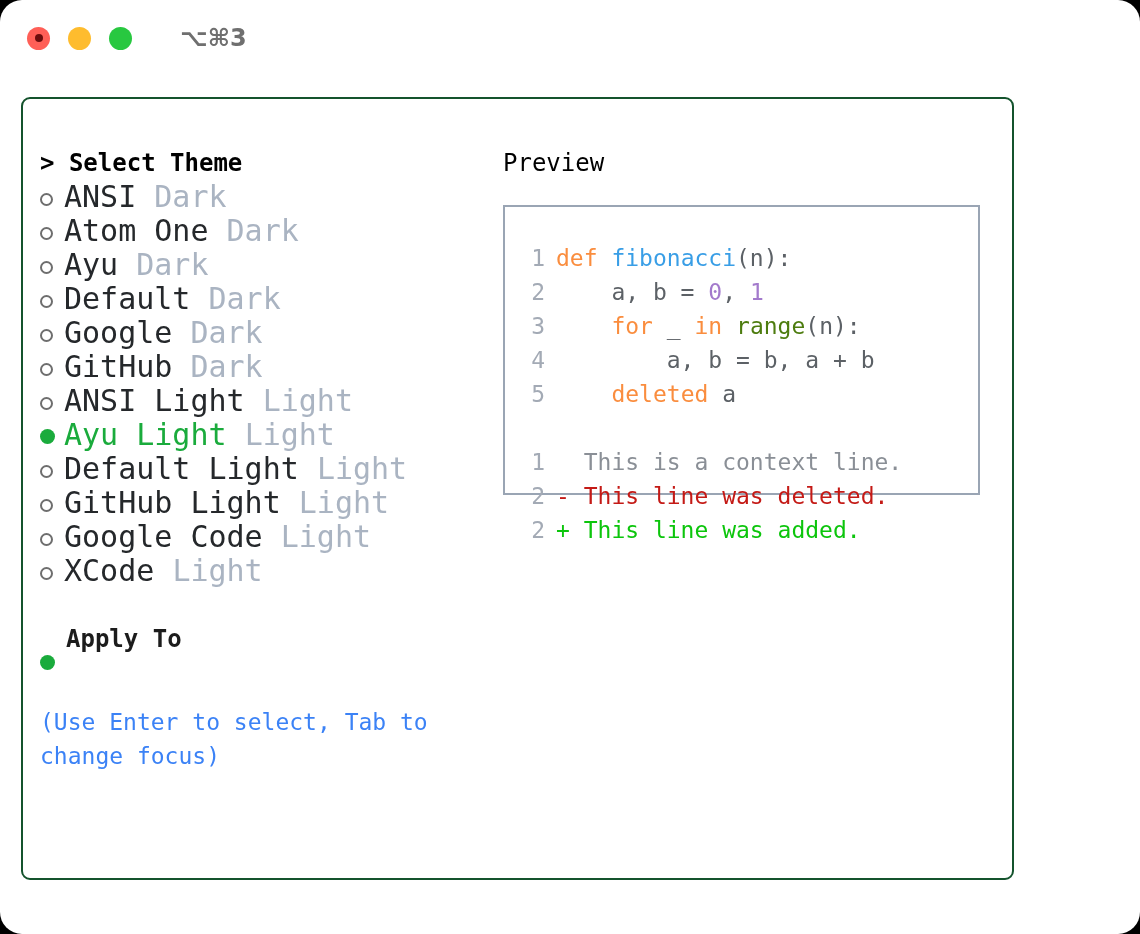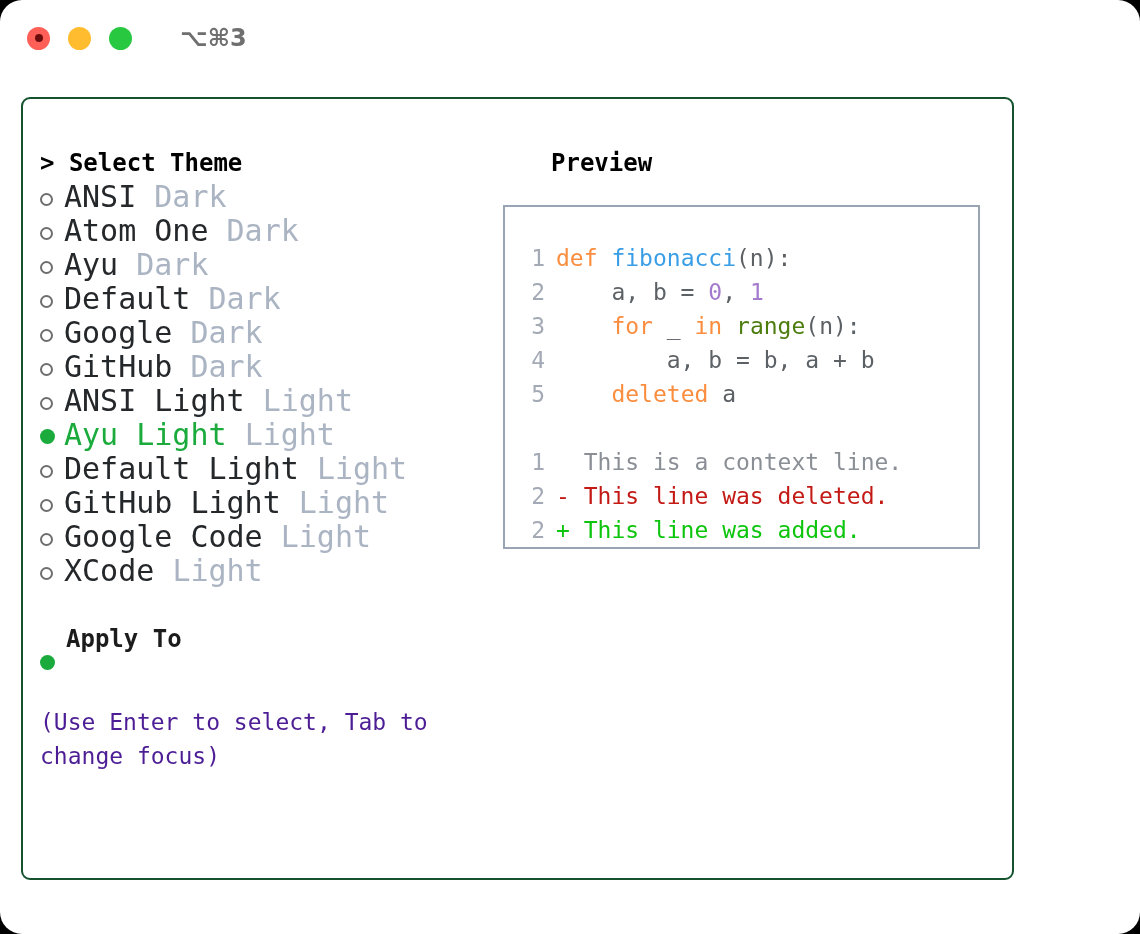--- a/index.html
+++ b/index.html
@@ -124,37 +124,36 @@
     display: inline-block;
   }
   .opt-label { color: #25282b; }
   .opt.selected .opt-label { color: #1aab3c; }
   .opt-badge { color: #aab4c2; }
 
   .spacer-sm { height: 34px; }
 
   .hint {
     font-size: 23px;
-    color: #4c1d95;
+    color: #3b82f6;
     line-height: 34px;
     width: 420px;
   }
 
   
   .preview-title {
     font-size: 24px;
-    font-weight: bold;
+    font-weight: normal;
     color: #000000;
     line-height: 34px;
     margin-bottom: 25px;
-    margin-left: 48px;
   }
   .preview-box {
     width: 477px;
-    height: 344px;
+    height: 290px;
     border: 2px solid #9aa5b4;
     box-sizing: border-box;
     background: #ffffff;
     padding: 34px 0 0 14px;
   }
   .code-line {
     font-size: 23px;
     line-height: 34px;
     white-space: pre;
   }

